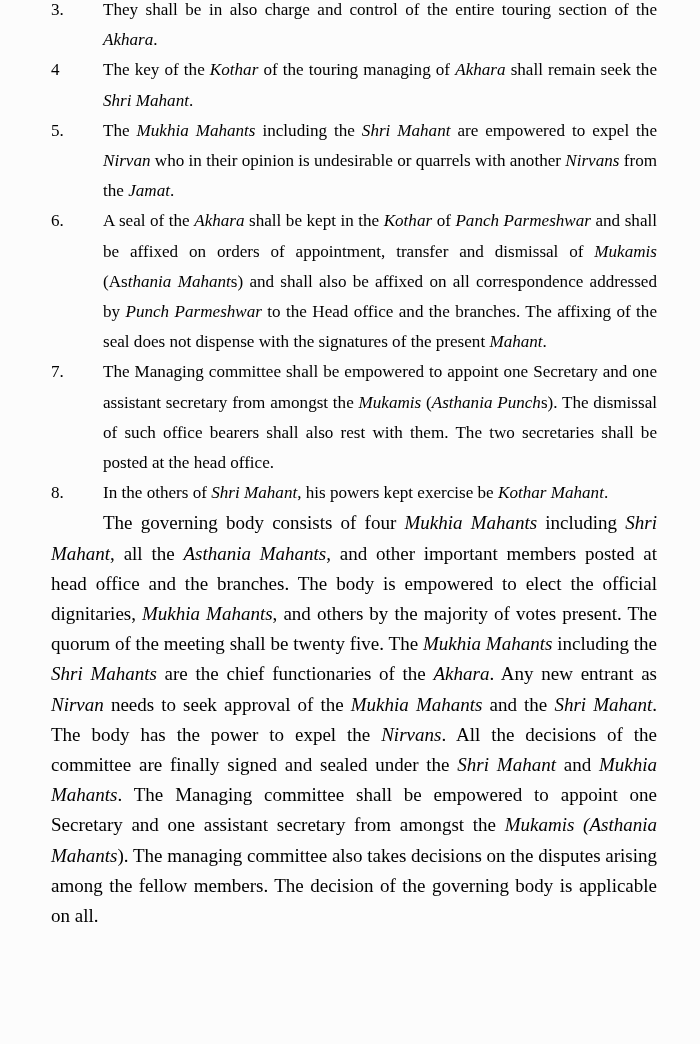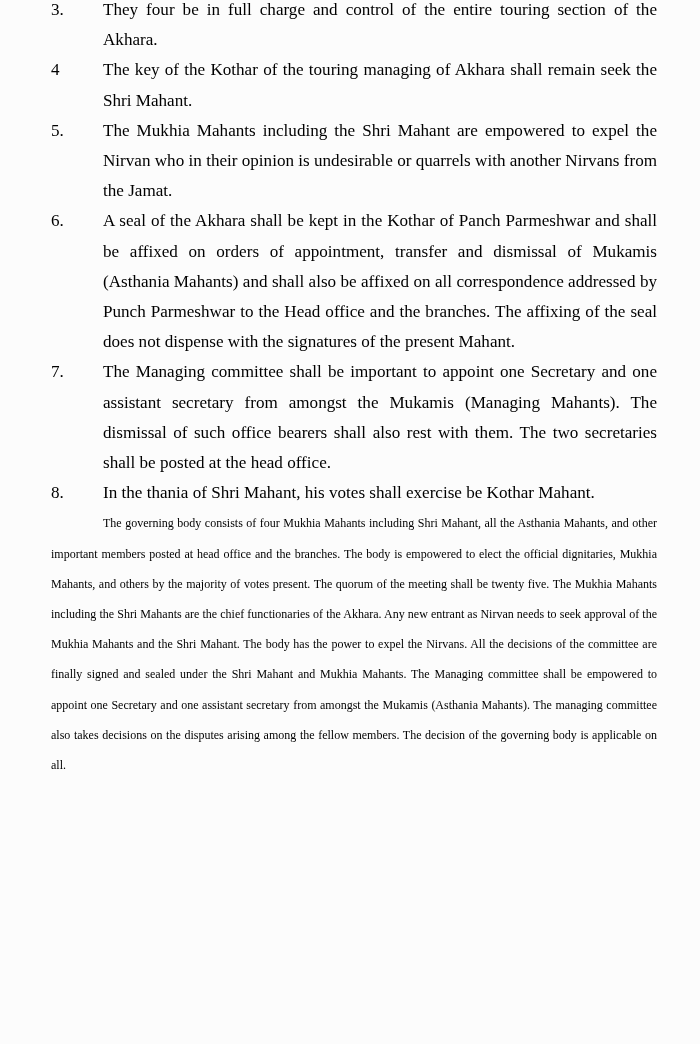--- a/index.html
+++ b/index.html
@@ -43,60 +43,60 @@
     position: absolute;
     left: 0;
     top: 0;
     width: 46px;
     text-align: left;
     font-size: 17.1px;
     line-height: 30.2px;
   }
   .body-para {
     margin: 0;
-    font-size: 12px;
+    font-size: 19px;
     line-height: 30.2px;
     text-align: justify;
     text-justify: inter-word;
     text-indent: 52px;
   }
-  .it { }
+  .it { font-style: italic; }
 </style>
 </head>
 <body style="color: rgb(0, 0, 0);">
 
 <div class="page" style="background: rgb(252, 252, 252);">
   <div class="doc">
 
     <div class="num-item">
       <span class="marker">3.</span>
-      <span class="clause-text"><span>They four be in full charge and control of the entire touring section of the </span><span class="it">Akhara</span><span>.</span></span>
+      <span class="clause-text"><span>They shall be in also charge and control of the entire touring section of the </span><span class="it">Akhara</span><span>.</span></span>
     </div>
 
     <div class="num-item">
       <span class="marker">4</span>
       <span class="clause-text"><span>The key of the </span><span class="it">Kothar</span><span> of the touring managing of </span><span class="it">Akhara</span><span> shall remain seek the </span><span class="it">Shri Mahant</span><span>.</span></span>
     </div>
 
     <div class="num-item">
       <span class="marker">5.</span>
       <span class="clause-text"><span>The </span><span class="it">Mukhia Mahants</span><span> including the </span><span class="it">Shri Mahant</span><span> are empowered to expel the </span><span class="it">Nirvan</span><span> who in their opinion is undesirable or   quarrels with another   </span><span class="it">Nirvans</span><span> from the </span><span class="it">Jamat</span><span>.</span></span>
     </div>
 
     <div class="num-item">
       <span class="marker">6.</span>
       <span class="clause-text"><span>A seal of the </span><span class="it">Akhara</span><span> shall be kept   in the  </span><span class="it">Kothar</span><span> of  </span><span class="it">Panch  Parmeshwar</span><span> and shall be affixed on orders  of  appointment,  transfer  and  dismissal of  </span><span class="it">Mukamis</span><span>  (As</span><span class="it">thania Mahant</span><span>s) and shall also be affixed on all  correspondence addressed   by  </span><span class="it">Punch  Parmeshwar</span><span> to the Head office and the branches. The affixing of the seal does not dispense with the signatures of the present </span><span class="it">Mahant</span><span>.</span></span>
     </div>
 
     <div class="num-item">
       <span class="marker">7.</span>
-      <span class="clause-text"><span>The Managing committee shall be important to appoint one Secretary and one assistant secretary from amongst the </span><span class="it">Mukamis</span><span> (</span><span class="it">Managing Mahant</span><span>s). The dismissal of such office bearers shall also rest with them. The two secretaries shall be posted at the head office.</span></span>
+      <span class="clause-text"><span>The Managing committee shall be empowered to appoint one Secretary and one assistant secretary from amongst the </span><span class="it">Mukamis</span><span> (</span><span class="it">Asthania Punch</span><span>s). The dismissal of such office bearers shall also rest with them. The two secretaries shall be posted at the head office.</span></span>
     </div>
 
     <div class="num-item">
       <span class="marker">8.</span>
-      <span class="clause-text"><span>In the thania of </span><span class="it">Shri Mahant</span><span>, his votes shall exercise be </span><span class="it">Kothar Mahant</span><span>.</span></span>
+      <span class="clause-text"><span>In the others of </span><span class="it">Shri Mahant</span><span>, his powers kept exercise be </span><span class="it">Kothar Mahant</span><span>.</span></span>
     </div>
 
     <p class="body-para"><span>The governing body consists of four </span><span class="it">Mukhia Mahants</span><span> including </span><span class="it">Shri Mahant</span><span>, all the </span><span class="it">Asthania Mahants</span><span>, and other important members posted at head office and the branches. The body is empowered to elect the official dignitaries, </span><span class="it">Mukhia Mahants</span><span>, and others by the majority of votes present. The quorum of the meeting shall be twenty five. The </span><span class="it">Mukhia  Mahants</span><span> including the </span><span class="it">Shri  Mahants</span><span> are the chief functionaries of the </span><span class="it">Akhara</span><span>. Any new entrant as </span><span class="it">Nirvan</span><span> needs to seek approval of the </span><span class="it">Mukhia Mahants</span><span> and the </span><span class="it">Shri Mahant</span><span>. The body has the power to expel the </span><span class="it">Nirvans</span><span>. All the decisions of the committee are finally signed and sealed under the </span><span class="it">Shri Mahant</span><span> and </span><span class="it">Mukhia Mahants</span><span>. The Managing committee shall be empowered to appoint one Secretary and one assistant secretary from amongst the </span><span class="it">Mukamis (Asthania Mahants</span><span>). The managing committee also takes decisions on the disputes arising among the fellow members. The decision of the governing body is applicable on all.</span></p>
 
   </div>
 </div>
 
 </body></html>

